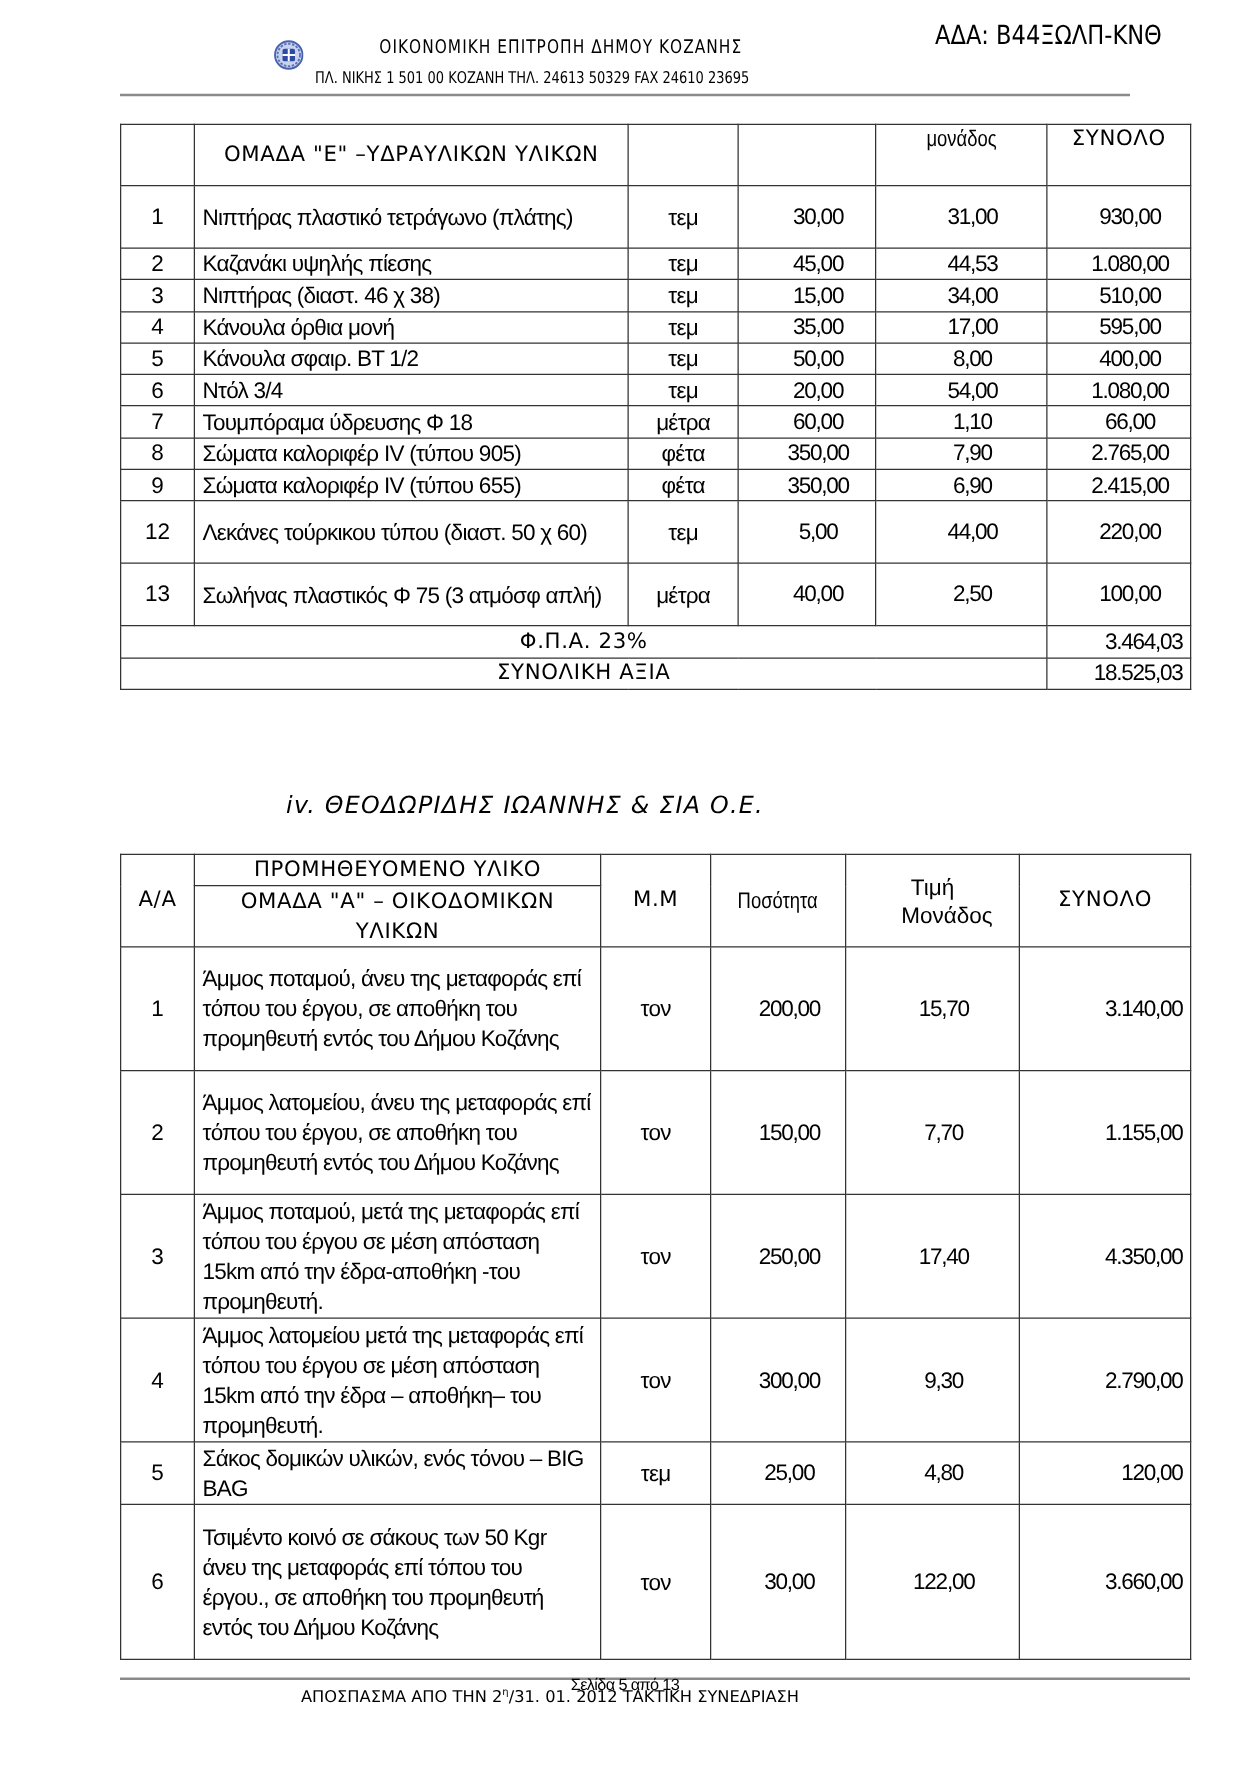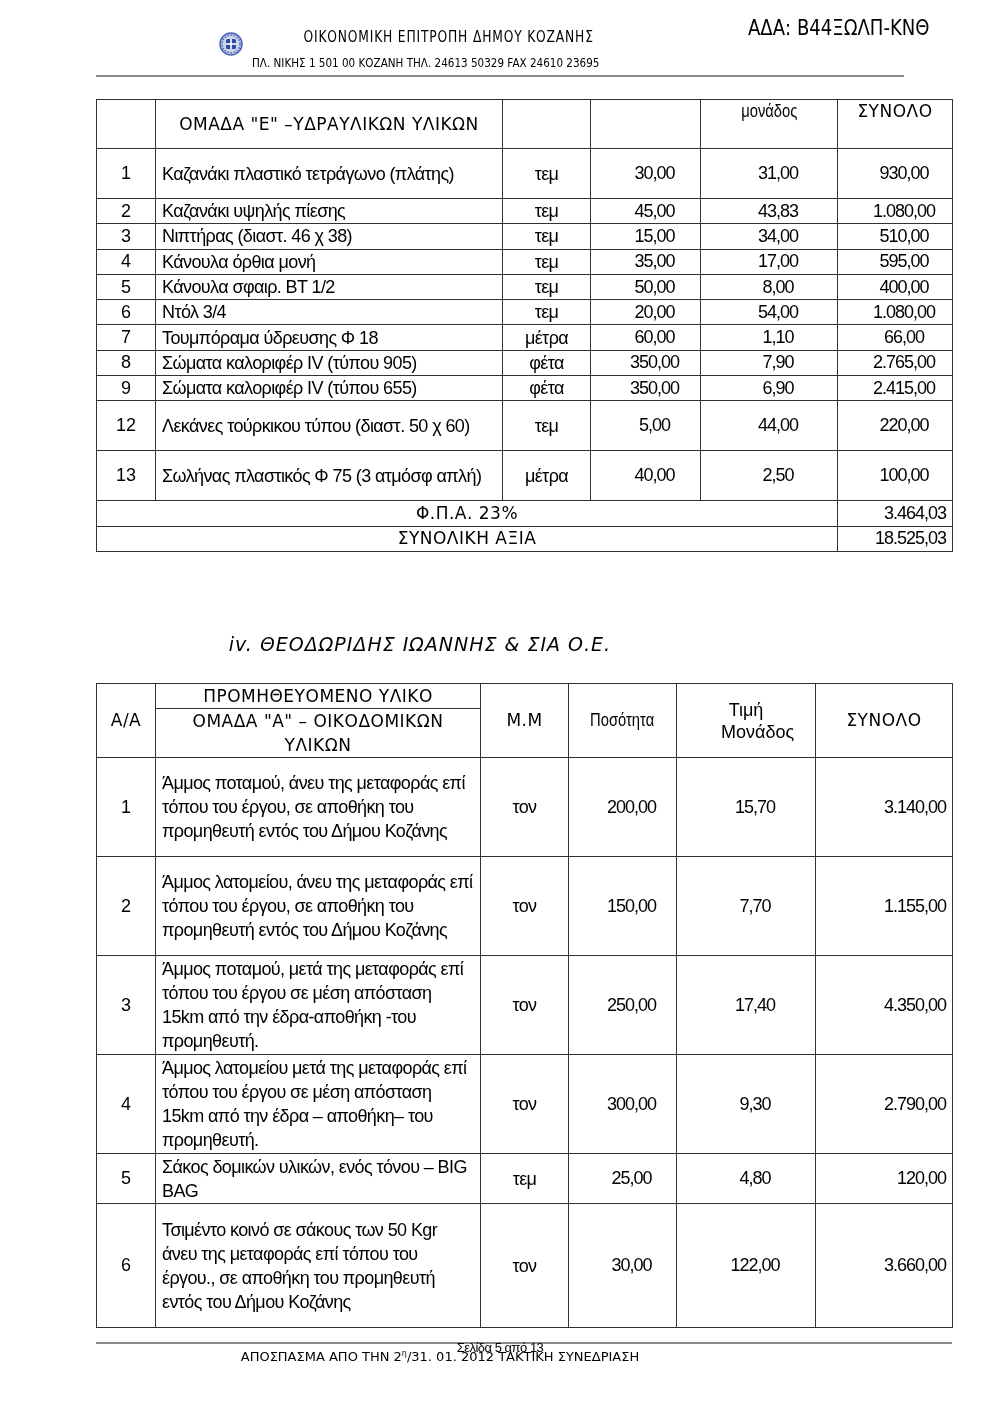--- a/index.html
+++ b/index.html
@@ -104,32 +104,32 @@
     <td class="c caps" style="line-height:24px;padding-top:0;"><span>ΟΜΑΔΑ "Ε" –ΥΔΡΑΥΛΙΚΩΝ ΥΛΙΚΩΝ</span></td>
     <td></td>
     <td></td>
     <td class="c" style="vertical-align:top;padding-top:0;"><span class="narrow" style="transform-origin:center;">μονάδος</span></td>
     <td class="c caps" style="vertical-align:top;padding-top:0;">ΣΥΝΟΛΟ</td>
   </tr>
   </tbody>
     <tbody id="plumbing-body">
       <tr class="tall">
         <td class="c">1</td>
-        <td class="wrap">Καζανάκι πλαστικό τετράγωνο (πλάτης)</td>
+        <td class="wrap">Νιπτήρας πλαστικό τετράγωνο (πλάτης)</td>
         <td class="c wrap">τεμ</td>
         <td class="c num">30,00</td>
         <td class="c num">31,00</td>
         <td class="c num">930,00</td>
       </tr>
       <tr class="row">
         <td class="c">2</td>
         <td class="wrap">Καζανάκι υψηλής πίεσης</td>
         <td class="c wrap">τεμ</td>
         <td class="c num">45,00</td>
-        <td class="c num">43,83</td>
+        <td class="c num">44,53</td>
         <td class="c num">1.080,00</td>
       </tr>
       <tr class="row">
         <td class="c">3</td>
         <td class="wrap">Νιπτήρας (διαστ. 46 χ 38)</td>
         <td class="c wrap">τεμ</td>
         <td class="c num">15,00</td>
         <td class="c num">34,00</td>
         <td class="c num">510,00</td>
       </tr>

